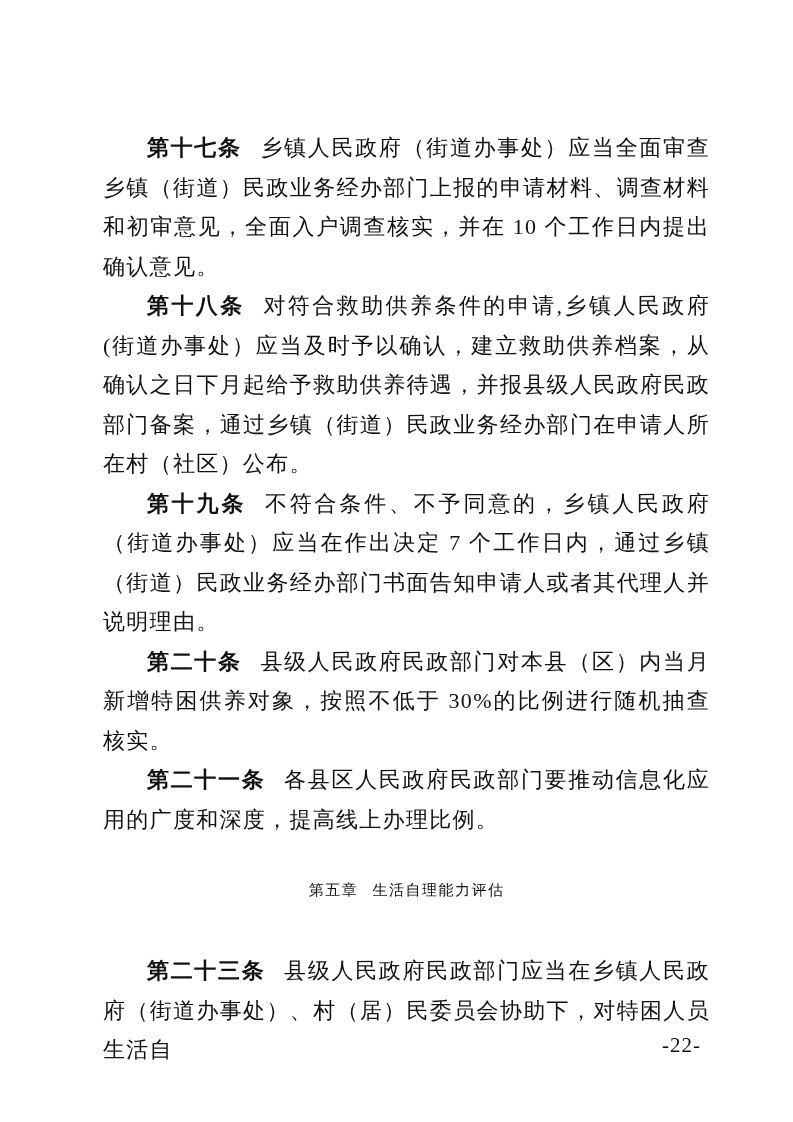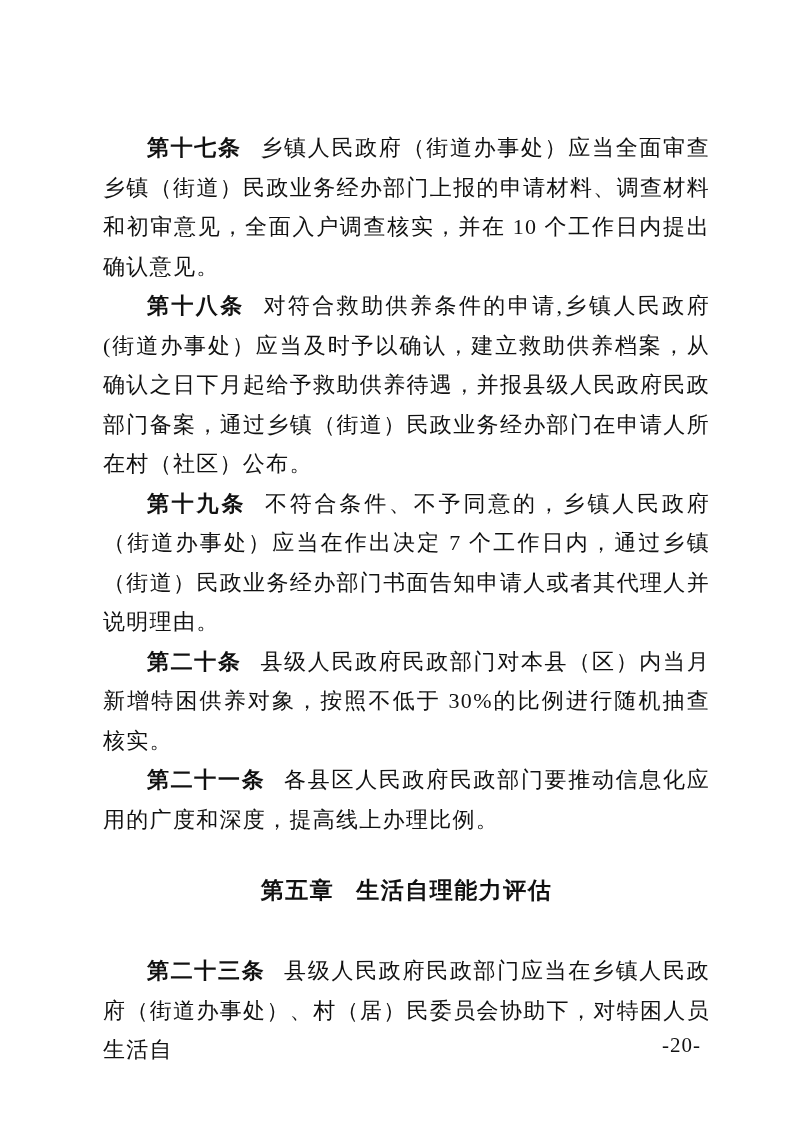--- a/index.html
+++ b/index.html
@@ -34,22 +34,22 @@
   }
   p.article .num {
     font-family: "Liberation Sans", "DejaVu Sans", sans-serif;
     font-weight: bold;
     margin-right: 0.85em;
   }
   .chapter-heading {
     margin: 31px 0 41px 0;
     text-align: center;
     font-family: "Liberation Sans", "DejaVu Sans", sans-serif;
-    font-weight: bold;
-    font-size: 23px;
+    font-weight: normal;
+    font-size: 15px;
     line-height: 40px;
     letter-spacing: 1.5px;
     color: #111111;
   }
   .chapter-heading .chapter-num {
     margin-right: 0.95em;
   }
   .page-number {
     position: absolute;
     top: 1033px;
@@ -76,14 +76,14 @@
 
 
     <p class="article"><span class="num">第二十一条</span><span>各县区人民政府民政部门要推动信息化应用的广度和深度，提高线上办理比例。</span></p>
 
     <div class="chapter-heading"><span class="chapter-num">第五章</span><span>生活自理能力评估</span></div>
 
     <p class="article"><span class="num">第二十三条</span><span>县级人民政府民政部门应当在乡镇人民政府（街道办事处）、村（居）民委员会协助下，对特困人员生活自</span></p>
 
   </div>
 
-  <div class="page-number">-20-</div>
+  <div class="page-number">-22-</div>
 </div>
 
 </body></html>

